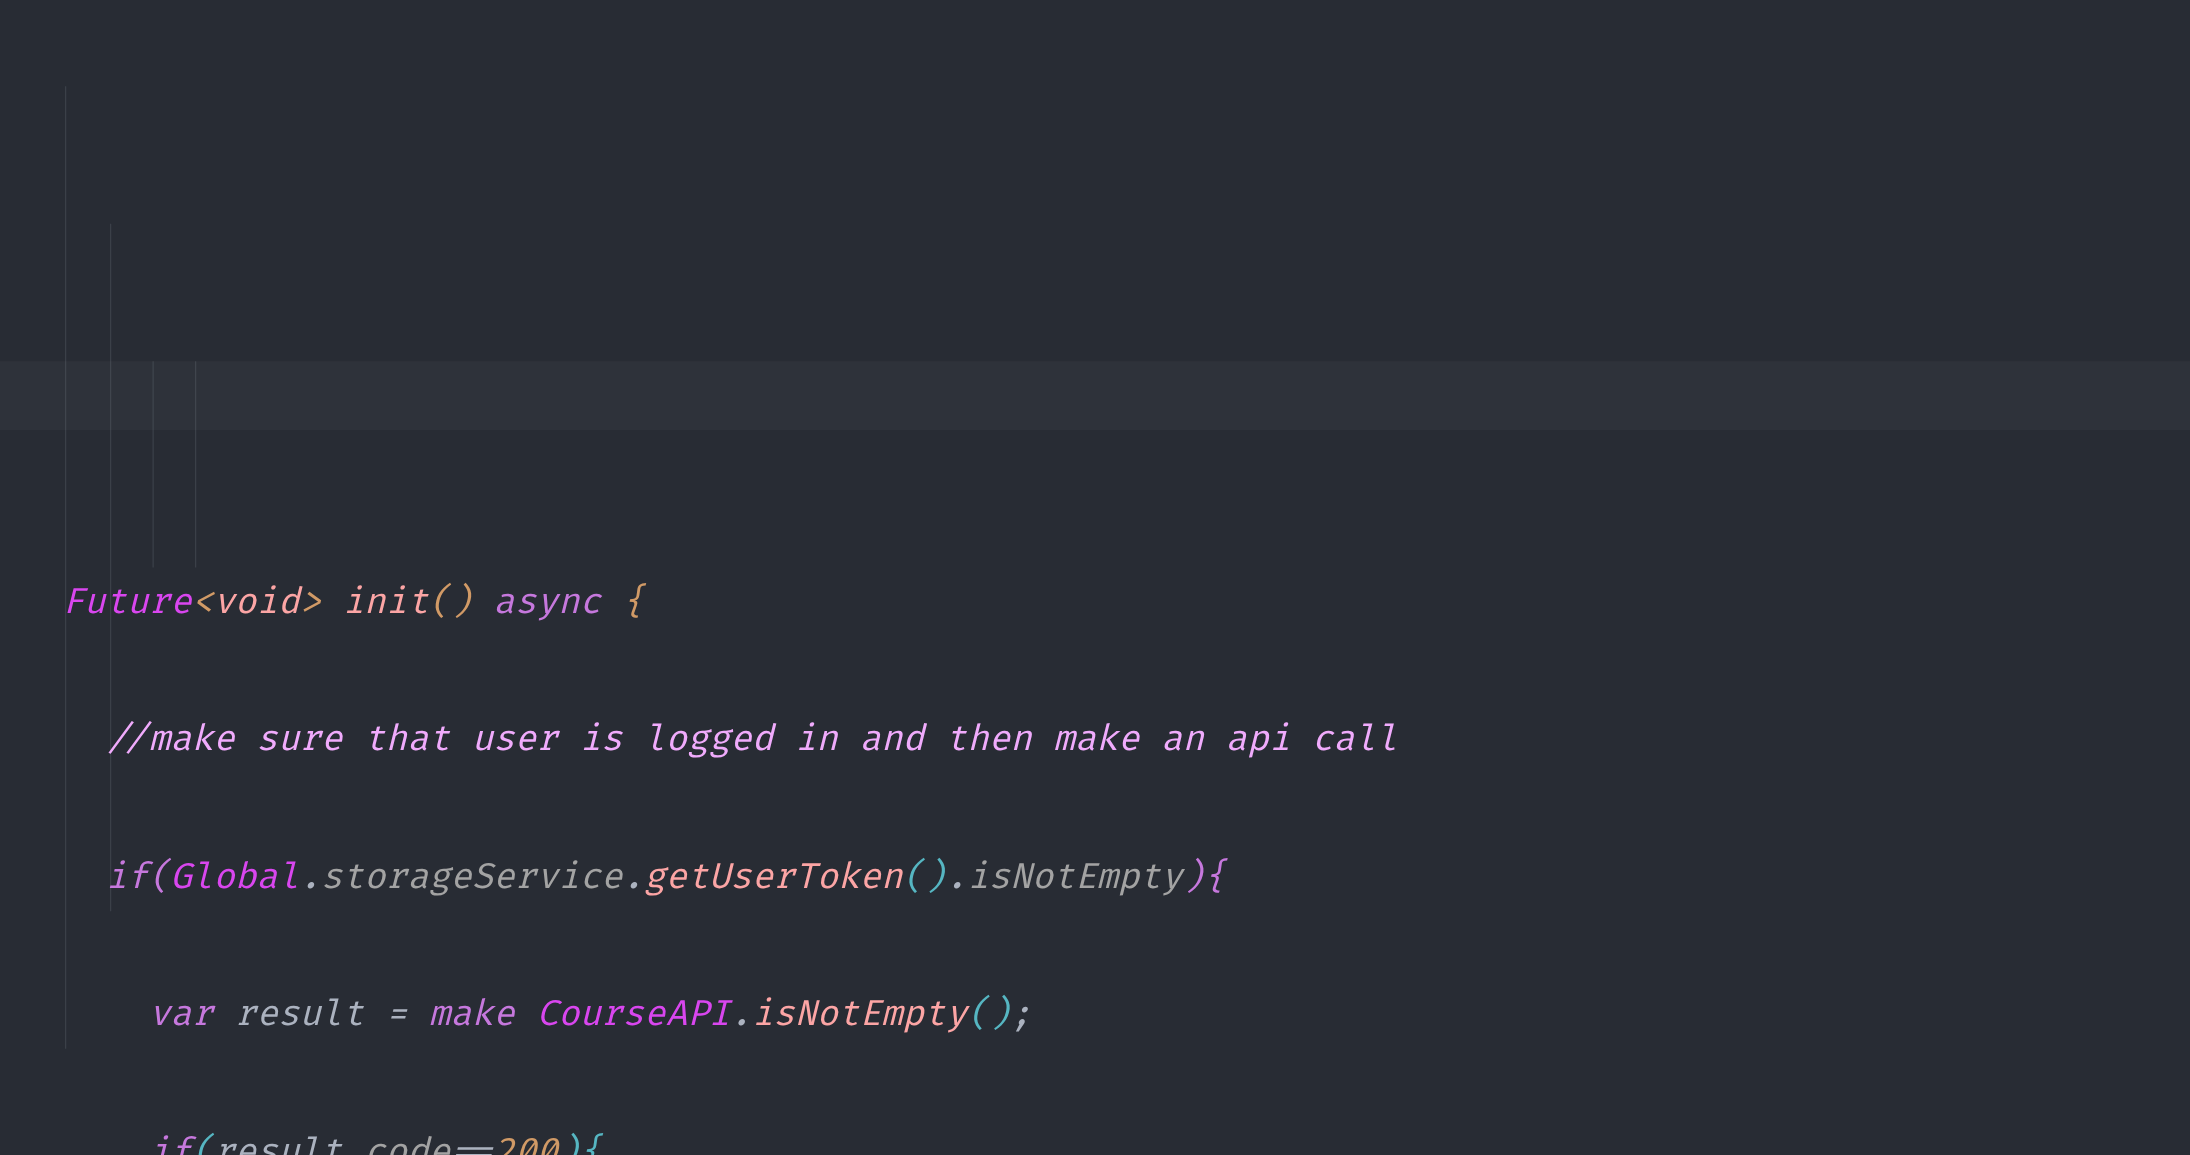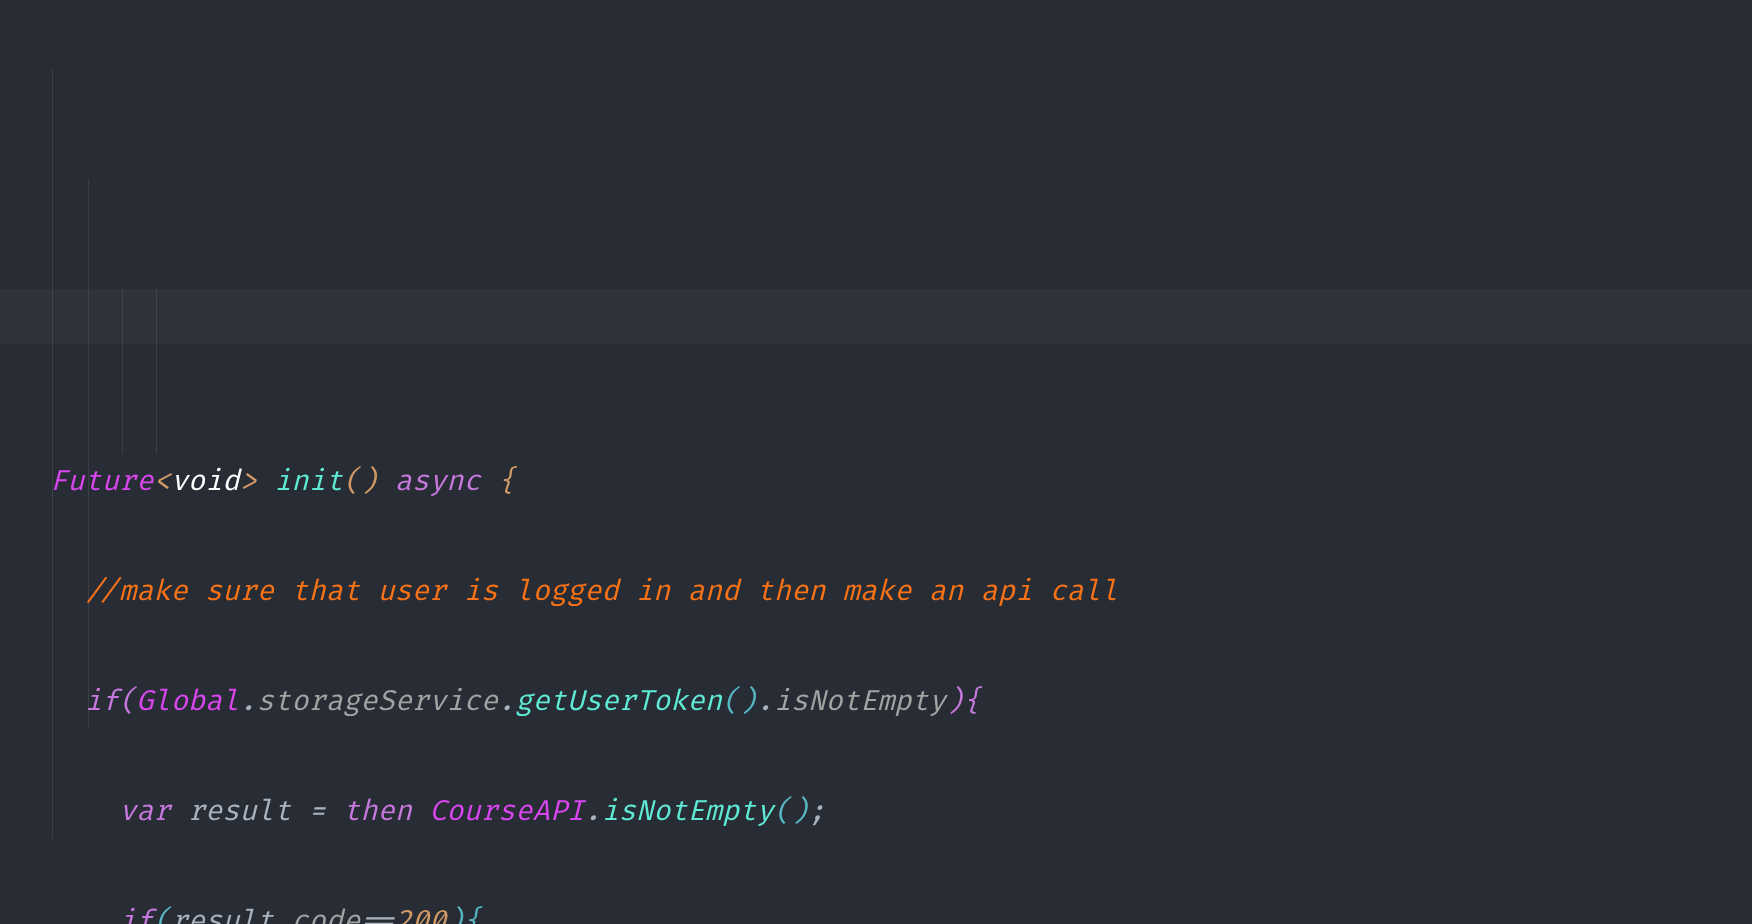--- a/index.html
+++ b/index.html
@@ -23,28 +23,28 @@
   .highlight-line {
     position: absolute;
     left: 0; right: 0;
     height: 55px;
     background: rgba(255,255,255,0.03);
     z-index: 0;
   }
   .code { position: relative; z-index: 1; }
 
   .k-type     { color: #d946ef; font-style: italic; } 
-  .k-void     { color: #ffffff; font-style: italic; margin-top: 22px; } 
+  .k-void     { color: #fca5a5; font-style: italic; margin-top: 22px; } 
   .k-kw       { color: #c678dd; } 
-  .k-fn       { color: #5eead4; } 
+  .k-fn       { color: #fca5a5; } 
   .k-prop     { color: #a3a3a3; } 
   .k-ident    { color: #abb2bf; margin-top: 23px; }
   .k-op       { color: #abb2bf; }
   .k-num      { color: #d19a66; }
-  .k-comment  { color: #f97316; font-style: italic; }
+  .k-comment  { color: #f0abfc; font-style: italic; }
   .k-punct    { color: #abb2bf; } 
   .br-y { color: #d19a66; } 
   .br-p { color: #c678dd; } 
   .br-b { color: #56b6c2; }
 
   
   .guides {
     position: absolute;
     top: 14px;
     left: 50px;
@@ -68,21 +68,21 @@
     <div class="guide" style="left:2px; top:55px; height:770px;"></div>
     <div class="guide" style="left:38px; top:165px; height:550px;"></div>
     <div class="guide" style="left:72px; top:275px; height:165px;"></div>
     <div class="guide" style="left:106px; top:275px; height:165px;"></div>
   </div>
 
   <div class="code">
 <div><span class="k-type">Future</span><span class="br-y">&lt;</span><span class="k-void">void</span><span class="br-y">&gt;</span><span> </span><span class="k-fn">init</span><span class="br-y">()</span><span> </span><span class="k-kw">async</span><span> </span><span class="br-y">{</span></div>
 <div><span>  </span><span class="k-comment">//make sure that user is logged in and then make an api call</span></div>
 <div><span>  </span><span class="k-kw">if</span><span class="br-p">(</span><span class="k-type">Global</span><span class="k-punct">.</span><span class="k-prop">storageService</span><span class="k-punct">.</span><span class="k-fn">getUserToken</span><span class="br-b">()</span><span class="k-punct">.</span><span class="k-prop">isNotEmpty</span><span class="br-p">)</span><span class="br-p">{</span></div>
-<div><span>    </span><span class="k-kw">var</span><span> </span><span class="k-ident">result</span><span> </span><span class="k-op">=</span><span> </span><span class="k-kw">then</span><span> </span><span class="k-type">CourseAPI</span><span class="k-punct">.</span><span class="k-fn">isNotEmpty</span><span class="br-b">()</span><span class="k-punct">;</span></div>
+<div><span>    </span><span class="k-kw">var</span><span> </span><span class="k-ident">result</span><span> </span><span class="k-op">=</span><span> </span><span class="k-kw">make</span><span> </span><span class="k-type">CourseAPI</span><span class="k-punct">.</span><span class="k-fn">isNotEmpty</span><span class="br-b">()</span><span class="k-punct">;</span></div>
 <div><span>    </span><span class="k-kw">if</span><span class="br-b">(</span><span class="k-ident">result</span><span class="k-punct">.</span><span class="k-prop">code</span><span class="k-op">==</span><span class="k-num">200</span><span class="br-b">)</span><span class="br-b">{</span></div>
 <div><span></span></div>
 
 <div><span></span></div>
 
 
 
 
 
 

